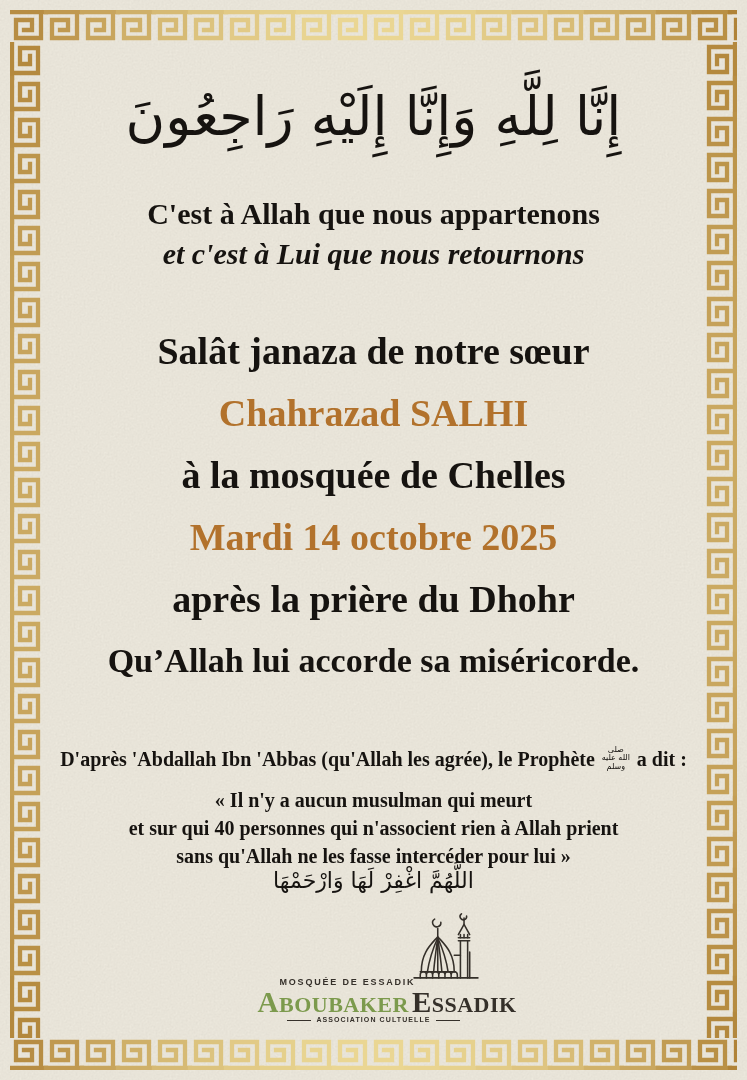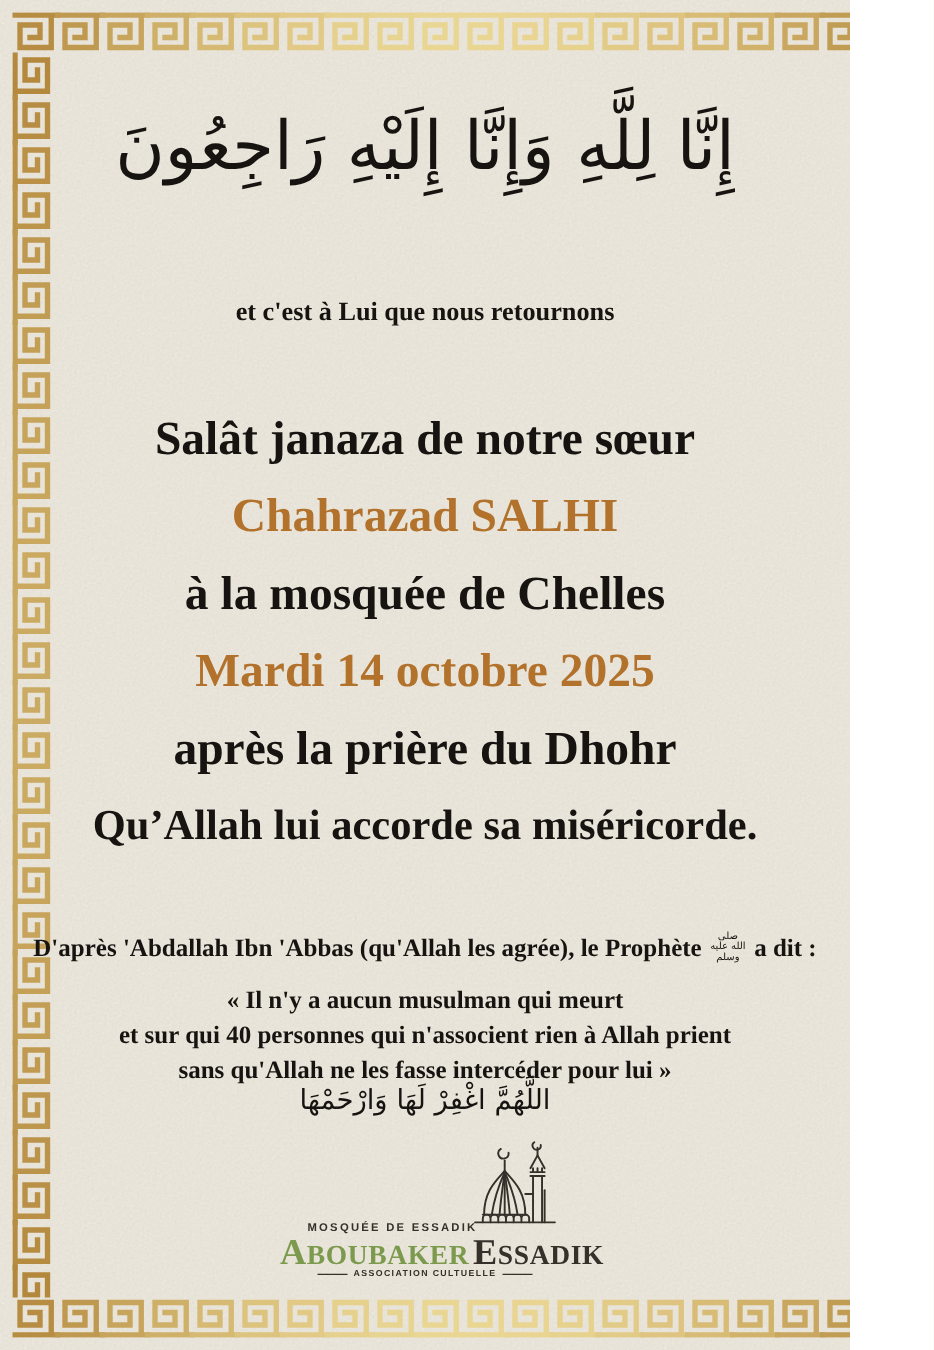--- a/index.html
+++ b/index.html
@@ -1,34 +1,34 @@
 <!DOCTYPE html>
 <html lang="fr" style="--paper: #f2eee3; --text-black: #161310; --accent-gold: #b2722c; --border-gold-dark: #b3873c; --border-gold-light: #f0df9d; --logo-green: #7c9a4d; --logo-dark: #35302a;"><head>
 <meta charset="utf-8">
 <style>
   html,body{margin:0;padding:0;}
   #poster{
     position:relative;
-    width:680px;height:1080px;
+    width:747px;height:1080px;
     background:var(--paper,#f2eee3);
     overflow:hidden;
     font-family:"Liberation Serif", serif;
   }
   #texture-svg{position:absolute;left:0;top:0;width:747px;height:1080px;pointer-events:none;}
   #border-svg{position:absolute;left:0;top:0;width:747px;height:1080px;pointer-events:none;}
   .line{
     position:absolute;left:50%;transform:translateX(-50%);
     white-space:nowrap;font-weight:bold;
     color:var(--text-black,#161310);
     text-align:center;
   }
   .arabic{font-family:"DejaVu Sans", sans-serif;font-weight:normal;}
   .ar-top{top:74px;font-size:54px;line-height:1.6;}
   .fr-sub1{top:197px;font-size:30px;}
-  .fr-sub2{top:237px;font-size:21px;}
+  .fr-sub2{top:237px;font-size:30px;font-style:italic;}
   .big{font-size:38px;}
   .l-janaza{top:329px;}
   .l-name{top:391px;color:var(--accent-gold,#b2722c);}
   .l-loc{top:453px;}
   .l-date{top:515px;color:var(--accent-gold,#b2722c);}
   .l-time{top:577px;text-align:center;}
   .l-mercy{top:642px;font-size:34px;}
   .h-intro{top:748px;font-size:20px;}
   .h-l1{top:789px;font-size:20px;text-align:right;}
   .h-l2{top:817px;font-size:20px;}
@@ -189,20 +189,21 @@
         <use href="#gkt" xlink:href="#gkt" transform="translate(42,942) rotate(90)" stroke="rgb(185,144,69)"></use>
         <use href="#gkt" xlink:href="#gkt" transform="translate(705,978) rotate(-90)" stroke="rgb(185,144,69)"></use>
         <use href="#gkt" xlink:href="#gkt" transform="translate(42,978) rotate(90)" stroke="rgb(182,140,65)"></use>
         <use href="#gkt" xlink:href="#gkt" transform="translate(705,1014) rotate(-90)" stroke="rgb(182,140,65)"></use>
         <use href="#gkt" xlink:href="#gkt" transform="translate(42,1014) rotate(90)" stroke="rgb(179,136,61)"></use>
         <use href="#gkt" xlink:href="#gkt" transform="translate(705,1050) rotate(-90)" stroke="rgb(179,136,61)"></use>
       </g>
   </svg>
 
   <div class="line arabic ar-top">إِنَّا لِلَّهِ وَإِنَّا إِلَيْهِ رَاجِعُونَ</div>
+  <div class="line fr-sub1">C'est à Allah que nous appartenons</div>
   <div class="line fr-sub2">et c'est à Lui que nous retournons</div>
 
   <div class="line big l-janaza">Salât janaza de notre sœur</div>
   <div class="line big l-name">Chahrazad SALHI</div>
   <div class="line big l-loc">à la mosquée de Chelles</div>
   <div class="line big l-date">Mardi 14 octobre 2025</div>
   <div class="line big l-time">après la prière du Dhohr</div>
   <div class="line l-mercy">Qu’Allah lui accorde sa miséricorde.</div>
 
   <div class="line h-intro">

